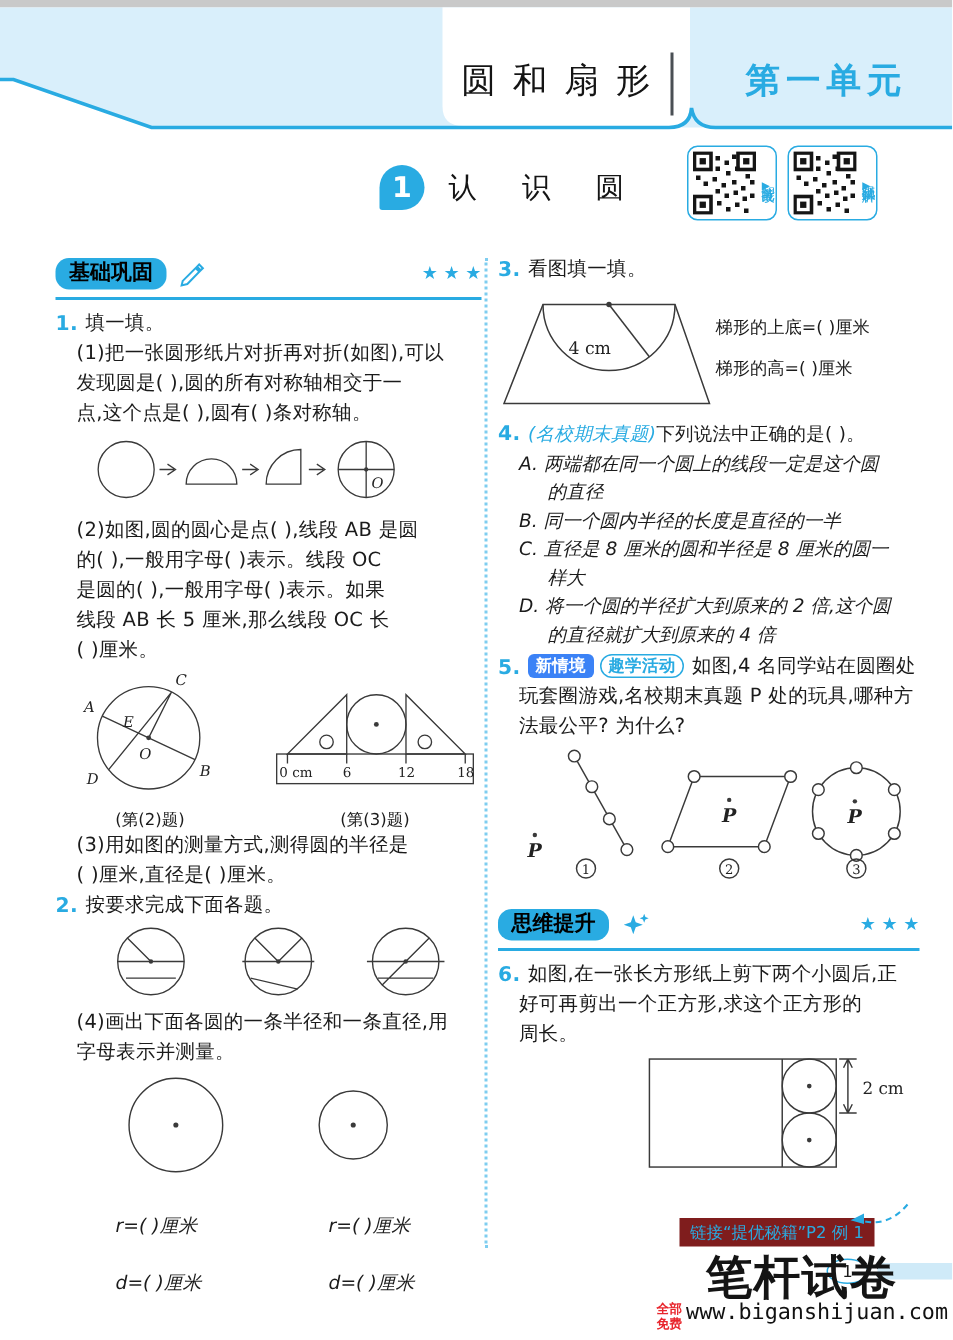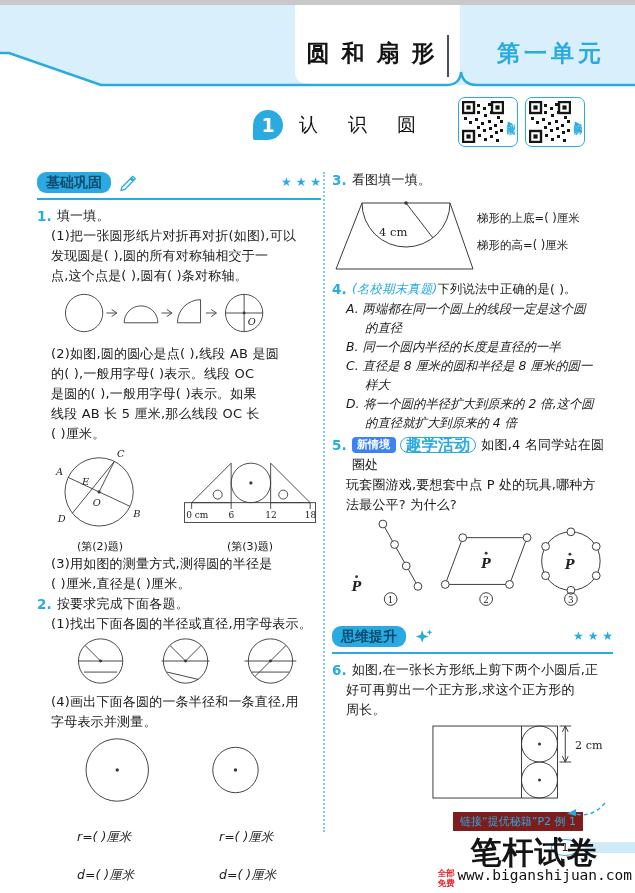--- a/index.html
+++ b/index.html
@@ -3,21 +3,21 @@
 <meta charset="utf-8">
 <style>
   html,body { margin:0; padding:0; background:#fff; }
   .page { position:relative; width:635px; height:893px; background:#fff; overflow:hidden;
           font-family:"DejaVu Sans", sans-serif; color:#1b1b1b; }
   .topbar { position:absolute; left:0; top:0; width:635px; height:5px; background:#c9c9c9; }
 
   
   .band-svg { position:absolute; left:0; top:0; }
   .unit-title { position:absolute; left:299px; top:38px; width:145px; text-align:center;
-                font-size:23px; font-weight:bold; color:#141414; letter-spacing:2px; white-space:nowrap; }
+                font-size:23px; font-weight:normal; color:#141414; letter-spacing:2px; white-space:nowrap; }
   .unit-divider { position:absolute; left:447px; top:35px; width:2px; height:42px; background:#4a4f54; }
   .unit-label { position:absolute; left:497px; top:38px; font-size:23px; font-weight:bold;
                 color:#29abe2; letter-spacing:4px; white-space:nowrap; }
 
   
   .lesson-row { position:absolute; left:253px; top:110px; display:flex; align-items:center; }
   .lesson-badge { width:30px; height:30px; background:#29abe2; border-radius:50% 50% 50% 6%;
                   color:#fff; font-weight:bold; font-size:19px; display:flex; align-items:center;
                   justify-content:center; }
   .lesson-title { margin-left:16px; font-size:19px; font-weight:normal; letter-spacing:12px;
@@ -32,21 +32,21 @@
   .qr-play { color:#29abe2; font-size:7px; line-height:7px; margin-top:1px; }
 
   
   .col { position:absolute; top:170px; }
   .col-left  { left:37px;  width:284px; }
   .col-right { left:332px; width:281px; }
   .divider { position:absolute; left:323px; top:172px; height:660px; border-left:2px dotted #7ecdf0; }
 
   .sec-head { display:flex; align-items:center; border-bottom:2px solid #29abe2;
               padding-bottom:4px; margin-bottom:6px; height:24px; }
-  .sec-badge { background:#29abe2; color:#0c4a6e; font-weight:bold; font-size:14px;
+  .sec-badge { background:#29abe2; color:#000000; font-weight:bold; font-size:14px;
                padding:2px 9px; border-radius:9px; line-height:17px; }
   .sec-icon { margin-left:8px; display:flex; }
   .stars { margin-left:auto; color:#29abe2; font-size:12px; white-space:nowrap; }
 
   .q-line { font-size:13px; line-height:20px; letter-spacing:0.2px; }
   .q-row { display:flex; }
   .qnum { color:#29abe2; font-weight:bold; font-size:13.5px; margin-right:5px; flex:none; }
   .ind1 { padding-left:14px; }
   .ind2 { padding-left:33px; }
   .kai { font-style:italic; font-size:12.4px; line-height:19px; }
@@ -60,21 +60,21 @@
   .rd-cell { width:142px; padding-left:40px; box-sizing:border-box; font-size:12.5px;
              font-style:italic; line-height:21px; white-space:nowrap; }
 
   .q3-block { display:flex; margin:3px 0 4px 0; }
   .q3-fills { padding-top:12px; }
   .q3-fill { font-size:11.5px; line-height:27px; white-space:nowrap; }
 
   .q5-badges { display:inline-flex; gap:4px; margin-right:5px; vertical-align:1px; }
   .badge-solid { background:#3b82f6; color:#fff; font-size:11px; font-weight:bold;
                  padding:1px 5px; border-radius:4px; line-height:14px; }
-  .badge-outline { border:1.5px solid #29abe2; color:#29abe2; font-size:16px; font-weight:bold;
+  .badge-outline { border:1.5px solid #29abe2; color:#29abe2; font-size:11px; font-weight:bold;
                    padding:0 5px; border-radius:8px; line-height:14px; }
 
   .q6-fig { text-align:right; padding-right:2px; margin-top:4px; }
 
   
   .footer-link { position:absolute; left:453px; top:812px; background:#7f1d1d; color:#29abe2;
                  font-size:11px; padding:2px 7px; white-space:nowrap; z-index:2; }
   .link-arrow { position:absolute; left:563px; top:799px; z-index:2; }
   .page-oval { position:absolute; left:551px; top:839px; width:26px; height:15px;
                border:1.5px solid #29abe2; border-radius:50%; text-align:center;
@@ -225,21 +225,20 @@
       </div>
     </div>
 
     <div class="q-line ind1">(3)用如图的测量方式,测得圆的半径是</div>
     <div class="q-line ind1">(     )厘米,直径是(     )厘米。</div>
 
     <div class="q-row q-line">
       <span class="qnum">2.</span>
       <span>按要求完成下面各题。</span>
     </div>
-    <div class="q-line ind1">(1)找出下面各圆的半径或直径,用字母表示。</div>
 
     <div class="fig" style="margin-left:34px">
       <svg width="230" height="48" viewBox="0 0 245 52" stroke="#3a3a3a" stroke-width="1" fill="none">
         <circle cx="30" cy="26" r="24"></circle>
         <path d="M30,26 L13,9 M6,26 H54 M12,38 H48"></path>
         <circle cx="30" cy="26" r="1.6" fill="#3a3a3a" stroke="none"></circle>
         <circle cx="122" cy="26" r="24"></circle>
         <path d="M122,26 L105,9 M122,26 L139,9 M96,26 H148 M102,38 L136,46"></path>
         <circle cx="122" cy="26" r="1.6" fill="#3a3a3a" stroke="none"></circle>
         <circle cx="214" cy="26" r="24"></circle>
@@ -306,21 +305,21 @@
 
     <div class="q-row q-line" style="margin-top:3px">
       <span class="qnum">5.</span>
       <span>
         <span class="q5-badges">
           <span class="badge-solid">新情境</span>
           <span class="badge-outline">趣学活动</span>
         </span><span>如图,4 名同学站在圆圈处</span>
       </span>
     </div>
-    <div class="q-line ind1">玩套圈游戏,要想套中点 P 处的玩具,哪种方</div>
+    <div class="q-line ind1">玩套圈游戏,名校期末真题 P 处的玩具,哪种方</div>
     <div class="q-line ind1">法最公平? 为什么?</div>
 
     <div class="fig" style="margin-left:8px">
       <svg width="265" height="90" viewBox="0 0 272 92" stroke="#3a3a3a" stroke-width="1" fill="none">
 
         <path d="M44,6 L80,70"></path>
         <circle cx="44" cy="6" r="4" fill="#fff"></circle>
           <circle cx="56" cy="27" r="4" fill="#fff"></circle>
         <circle cx="68" cy="49" r="4" fill="#fff"></circle>
           <circle cx="80" cy="70" r="4" fill="#fff"></circle>

